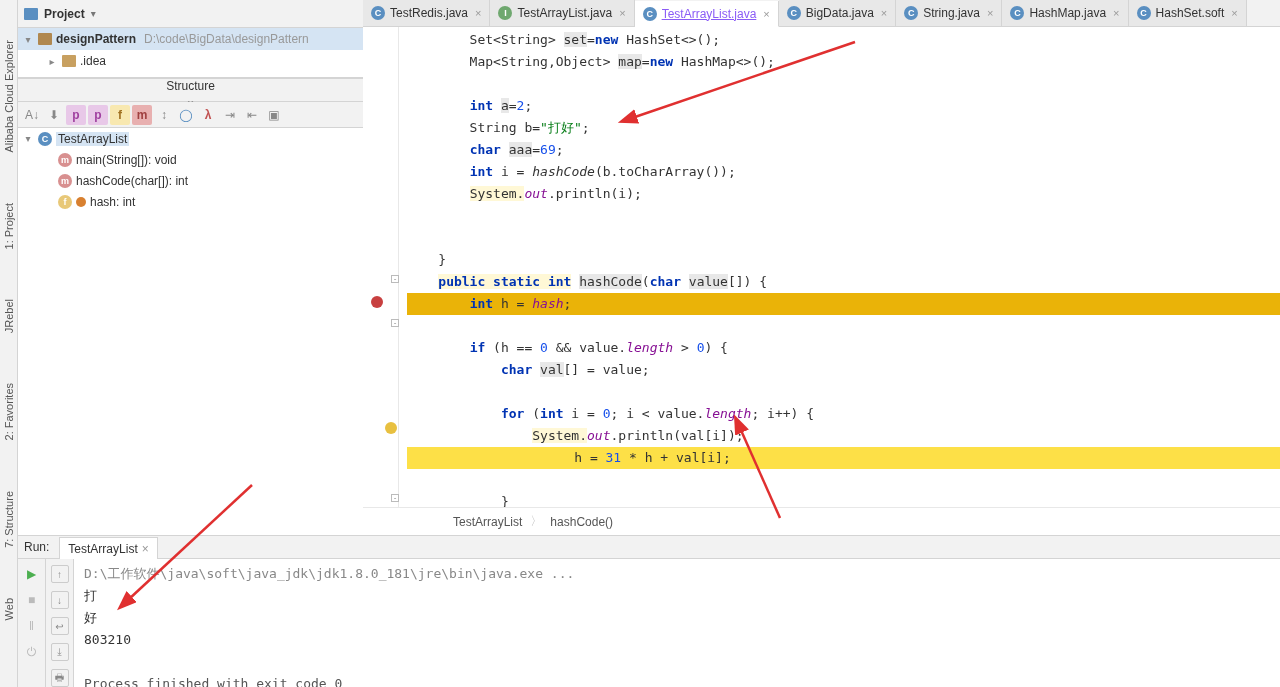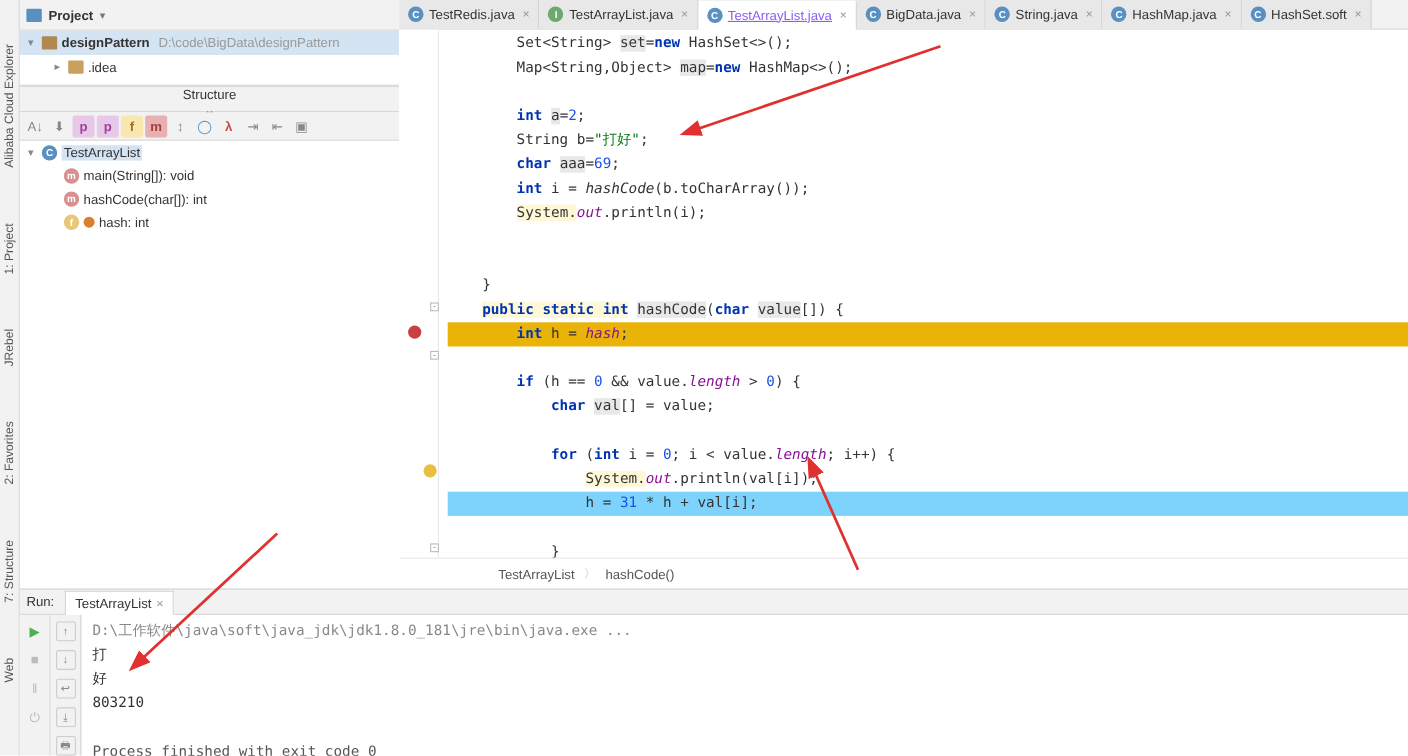--- a/index.html
+++ b/index.html
@@ -71,21 +71,21 @@
   .code-area { flex: 1; font-family: "Consolas", monospace; font-size: 13px; line-height: 22px; padding-top: 2px; padding-left: 8px; white-space: pre; position: relative; }
   .kw { color: #0033b3; font-weight: bold; }
   .str { color: #067d17; }
   .num { color: #1750eb; }
   .fld { color: #871094; font-style: italic; }
   .sfld { color: #871094; font-style: italic; }
   .mcall { font-style: italic; }
   .hl-y { background: #fff8d6; }
   .hl-usage { background: #e8e8e8; }
   .line-bp { background: #eab308; display: block; width: 100%; }
-  .line-cur { background: #7dd3fc; display: block; width: 100%; }
+  .line-cur { background: #fde047; display: block; width: 100%; padding-left: 42px; }
 
   
   .breadcrumb { position: absolute; left: 363px; right: 0; bottom: 152px; height: 28px; background: #fff; border-top: 1px solid #e8e8e8; display: flex; align-items: center; padding-left: 90px; gap: 8px; font-size: 12px; color: #555; }
   .breadcrumb .sep { color: #bbb; }
 
   
   .run-header { position: absolute; left: 18px; right: 0; bottom: 128px; height: 24px; background: #f2f2f2; border-top: 1px solid #d4d4d4; border-bottom: 1px solid #d4d4d4; display: flex; align-items: center; padding-left: 6px; gap: 10px; text-align: center; }
   .run-header .rtab { display: flex; align-items: center; gap: 4px; background: #fff; border: 1px solid #d4d4d4; border-bottom: none; padding: 2px 8px; height: 23px; position: relative; top: 1px; }
   .run-header .rtab .close-x { color: #999; }
 

